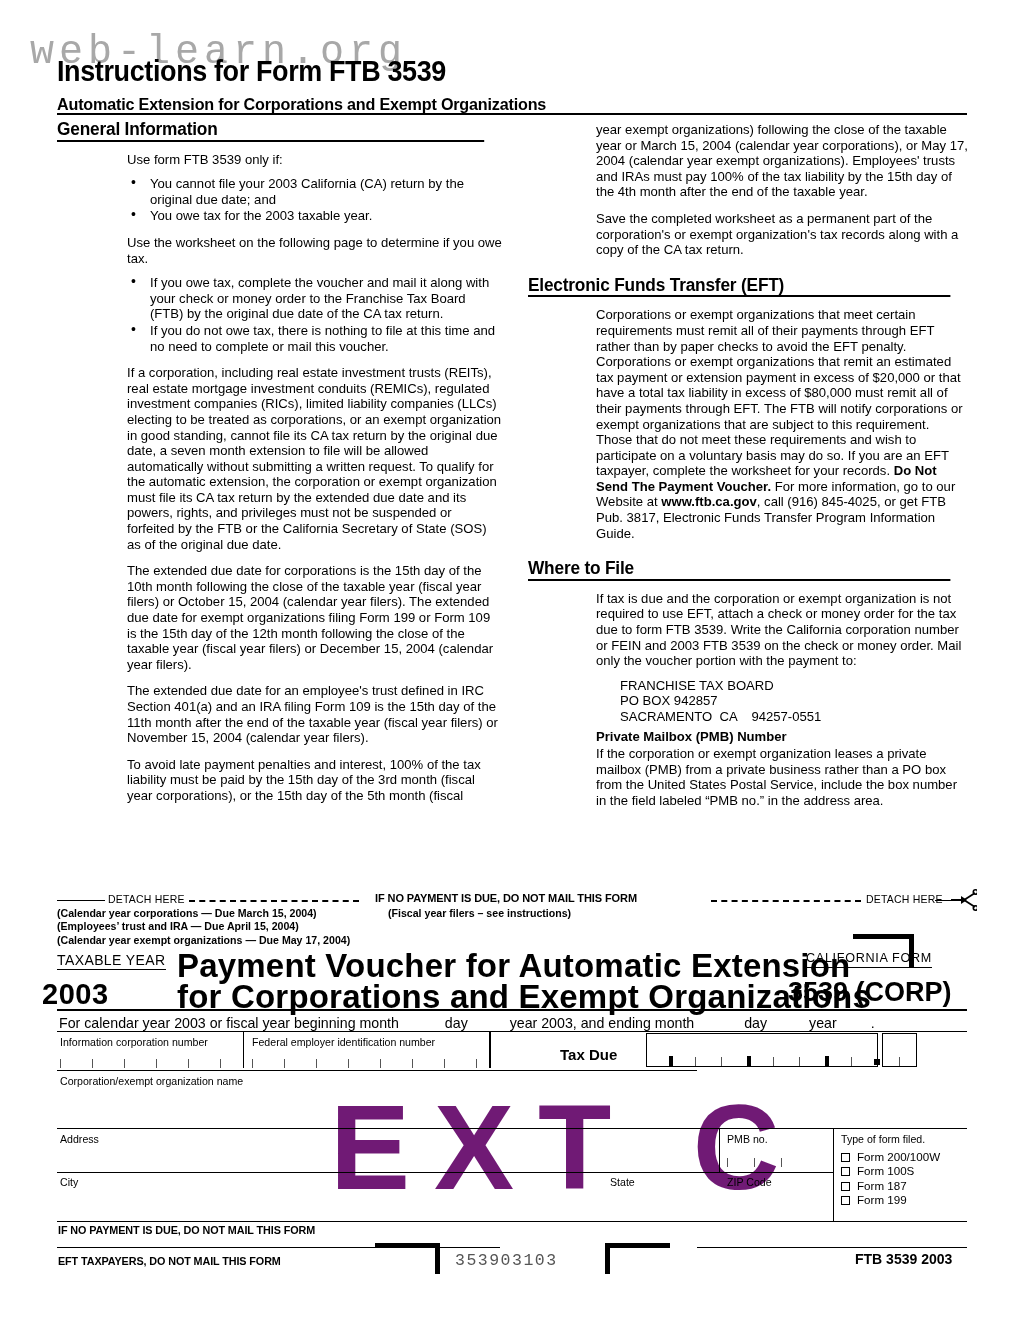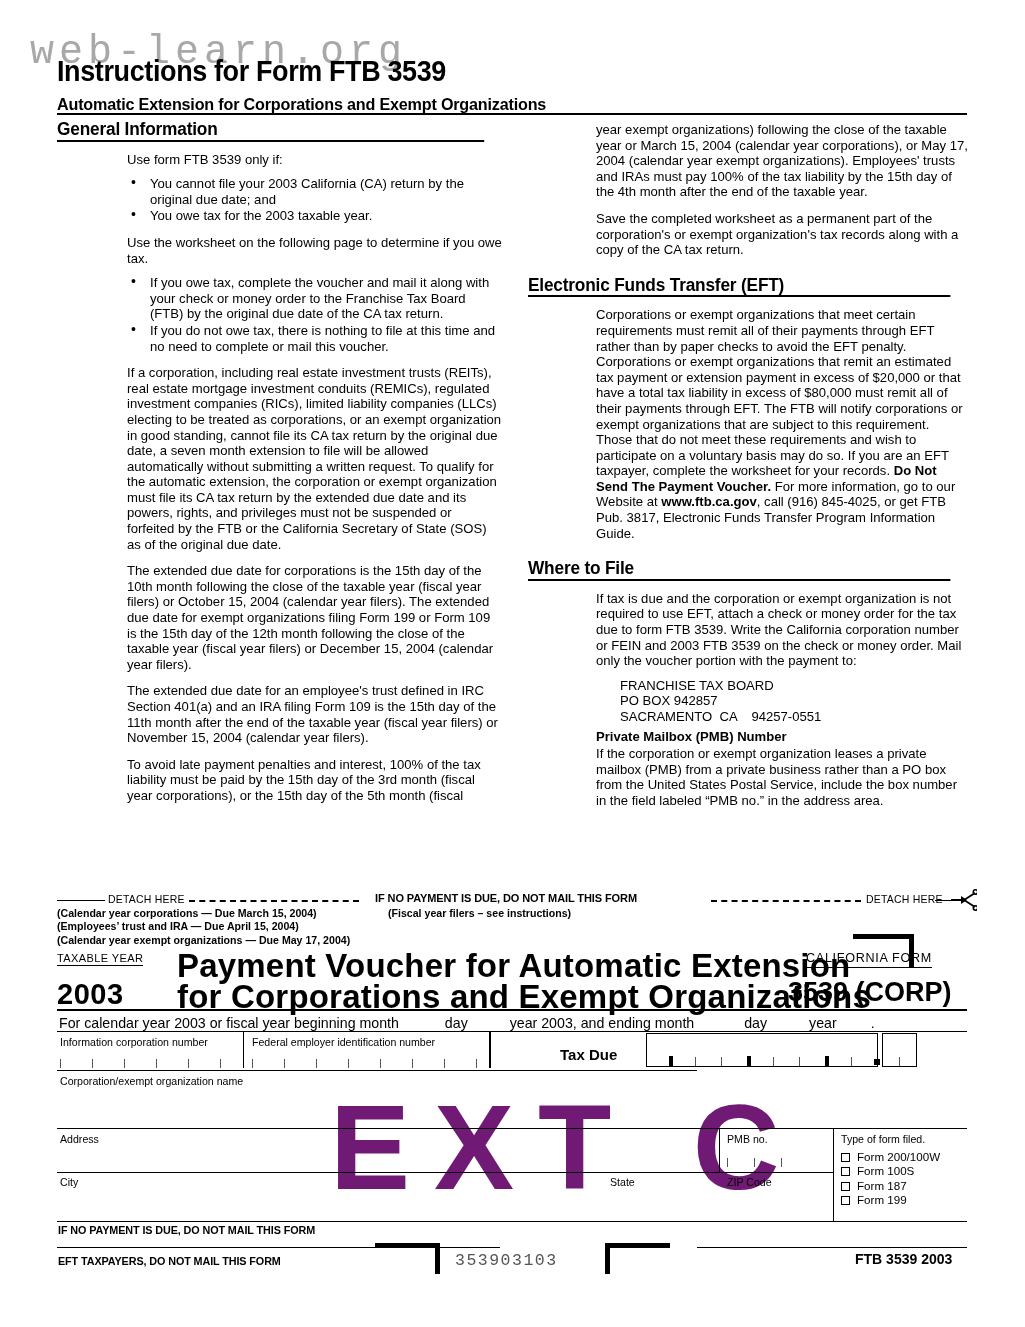--- a/index.html
+++ b/index.html
@@ -201,28 +201,28 @@
     left: 853px;
     top: 934px;
     border-top: 5px solid #000;
     border-right: 5px solid #000;
   }
 
   .taxyear-label {
     position: absolute;
     left: 57px;
     top: 952px;
-    font-size: 11px;
+    font-size: 14px;
     letter-spacing: 0.4px;
     border-bottom: 1px solid #000;
     padding-bottom: 1px;
   }
   .taxyear-value {
     position: absolute;
-    left: 57px;
+    left: 42px;
     top: 978px;
     font-size: 29px;
     font-weight: bold;
     letter-spacing: 0.5px;
   }
   .voucher-title {
     position: absolute;
     left: 177px;
     top: 950px;
     font-size: 33px;

